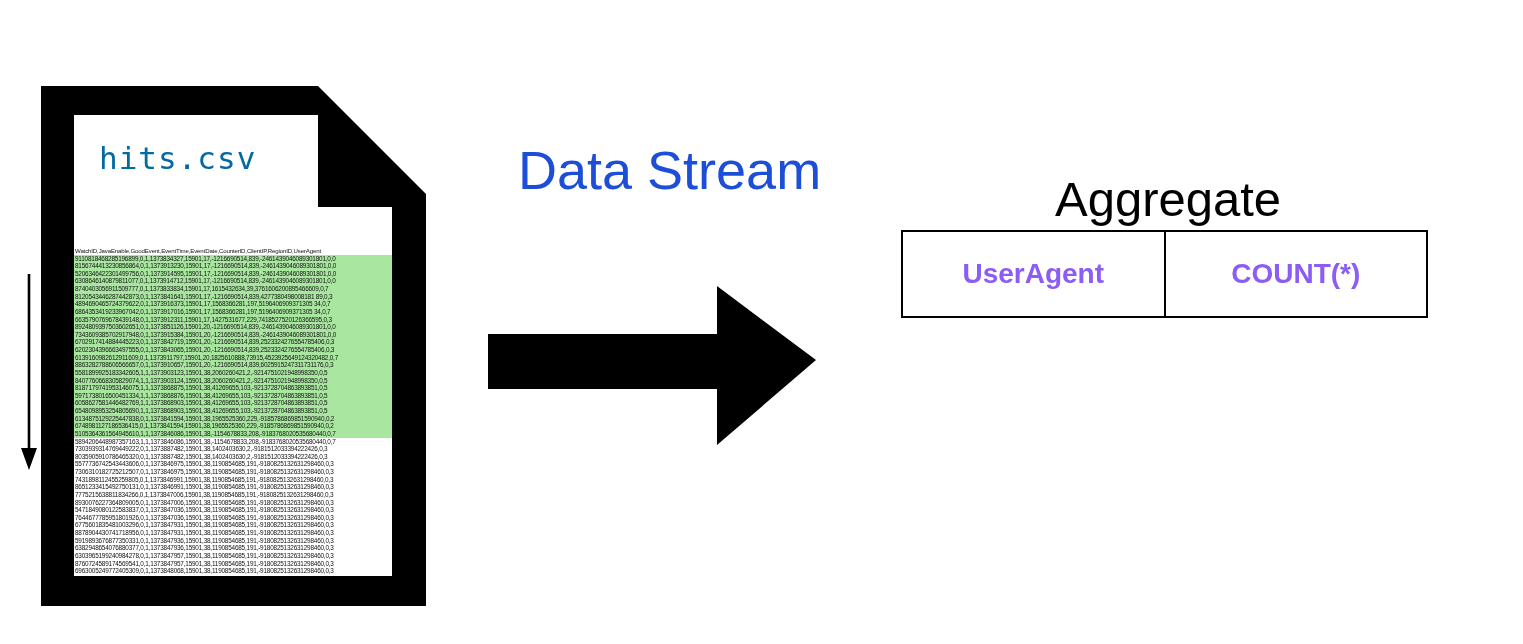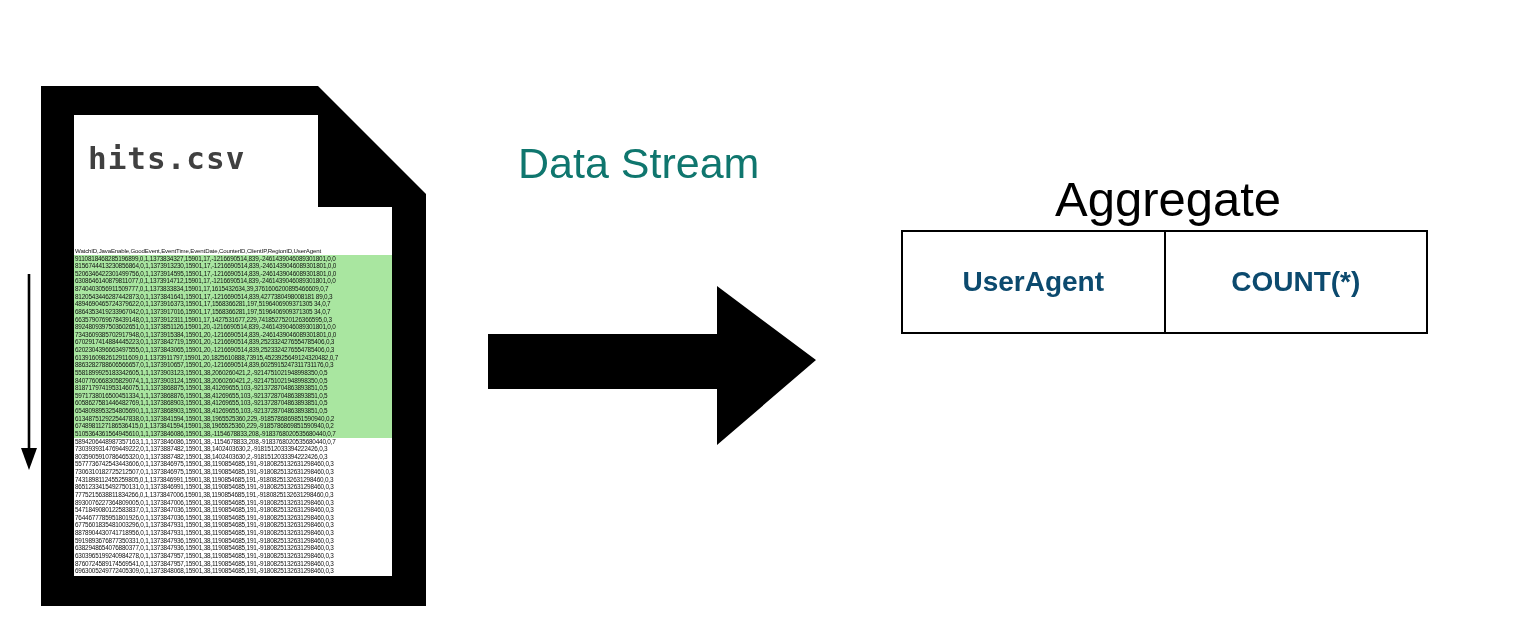--- a/index.html
+++ b/index.html
@@ -42,27 +42,27 @@
   #doc-inner {
     position: absolute;
     left: 33px;
     top: 29px;
     width: 318px;
     height: 461px;
     overflow: hidden;
   }
   #doc-title {
     position: absolute;
-    left: 14px;
+    left: 25px;
     top: 25px;
     font-family: "DejaVu Sans Mono", "Liberation Mono", monospace;
-    font-weight: 700;
+    font-weight: 400;
     font-size: 31px;
     letter-spacing: 1px;
-    color: #404040;
+    color: #0369a1;
     white-space: nowrap;
   }
   #csv-text-block {
     position: absolute;
     left: 0px;
     top: 132px;
     width: 318px;
   }
   #csv-header-line {
     font-family: "Liberation Sans", sans-serif;
@@ -84,22 +84,22 @@
   }
   .csv-row.hl {
     background: #a9e6a0;
   }
 
   
   #data-stream-label {
     position: absolute;
     left: 518px;
     top: 139px;
-    font-size: 43px;
-    color: #0f766e;
+    font-size: 54px;
+    color: #1d4ed8;
     white-space: nowrap;
   }
 
   
   #flow-arrow {
     position: absolute;
     left: 485px;
     top: 286px;
     width: 334px;
     height: 166px;
@@ -128,22 +128,22 @@
     width: 100%;
     height: 100%;
     border-collapse: collapse;
     table-layout: fixed;
   }
   table#result-table td,
   table#result-table th {
     border: 2.5px solid #000000;
     text-align: center;
     vertical-align: middle;
-    color: #0c4a6e;
-    padding: 12px;
+    color: #8b5cf6;
+    padding: 4px;
   }
   table#result-table thead th {
     height: 76px;
     font-size: 28px;
     font-weight: 700;
   }
   table#result-table tbody td {
     height: 68px;
   }
   td.cell-label {

